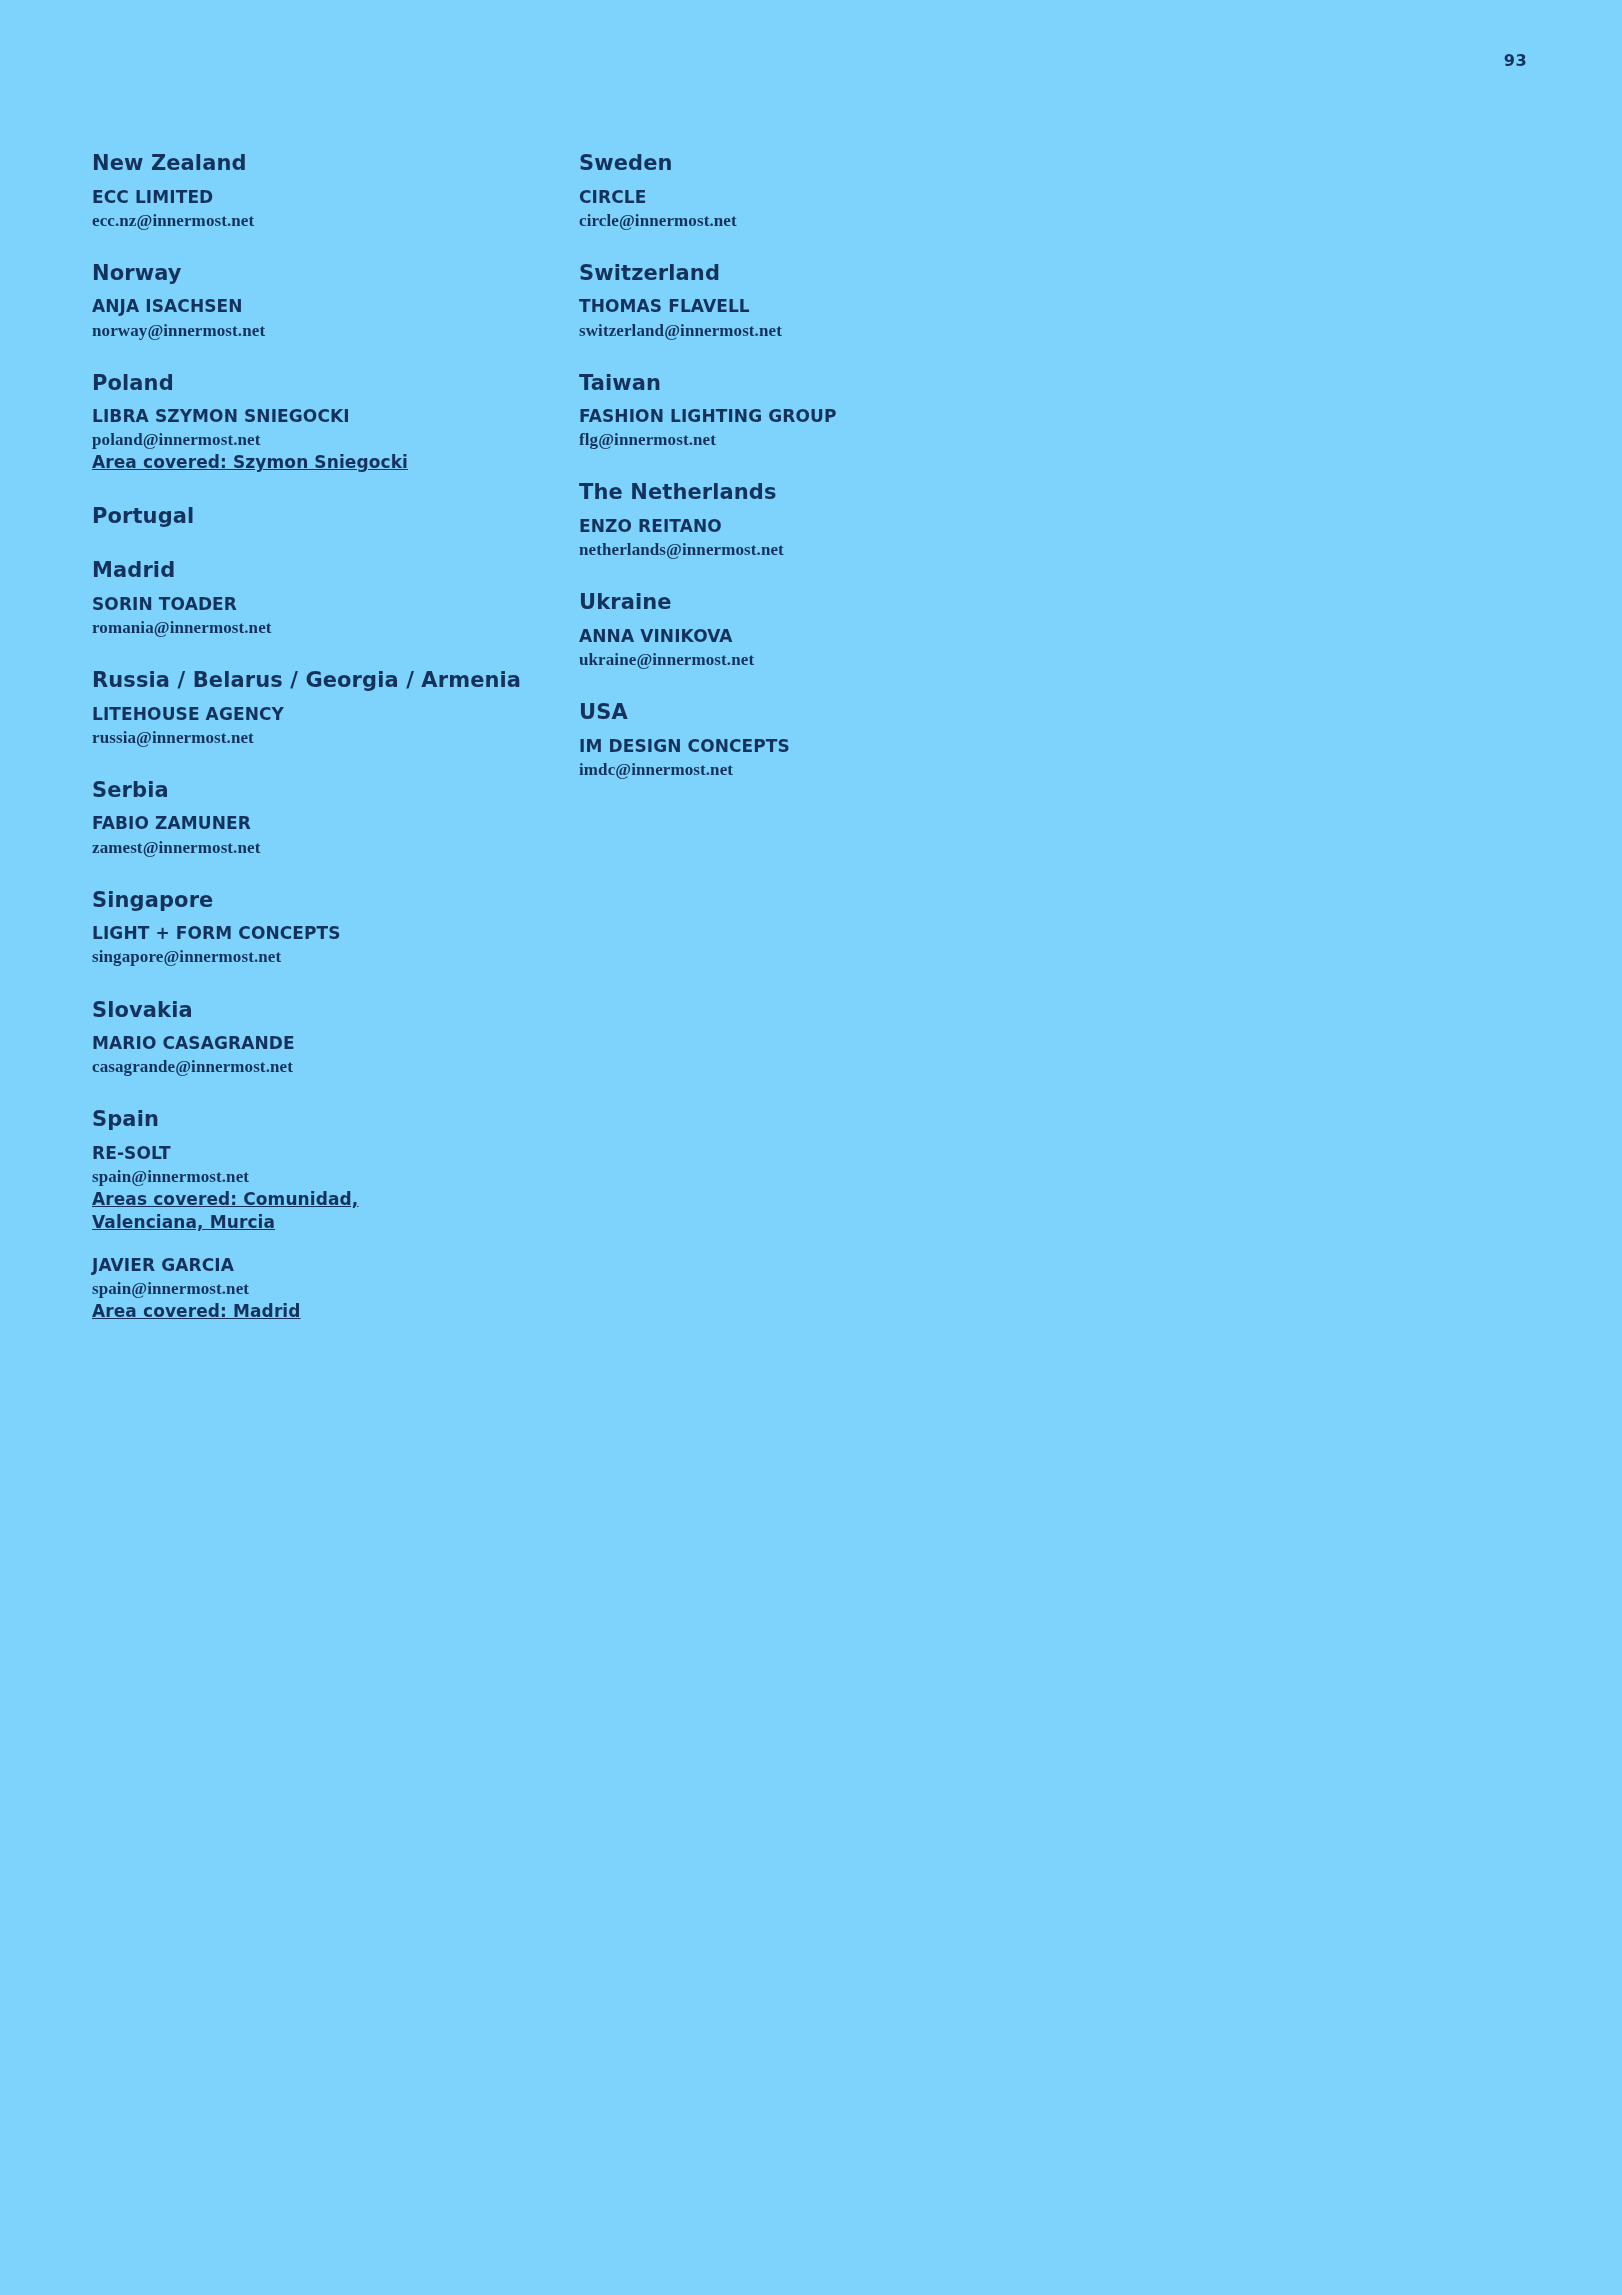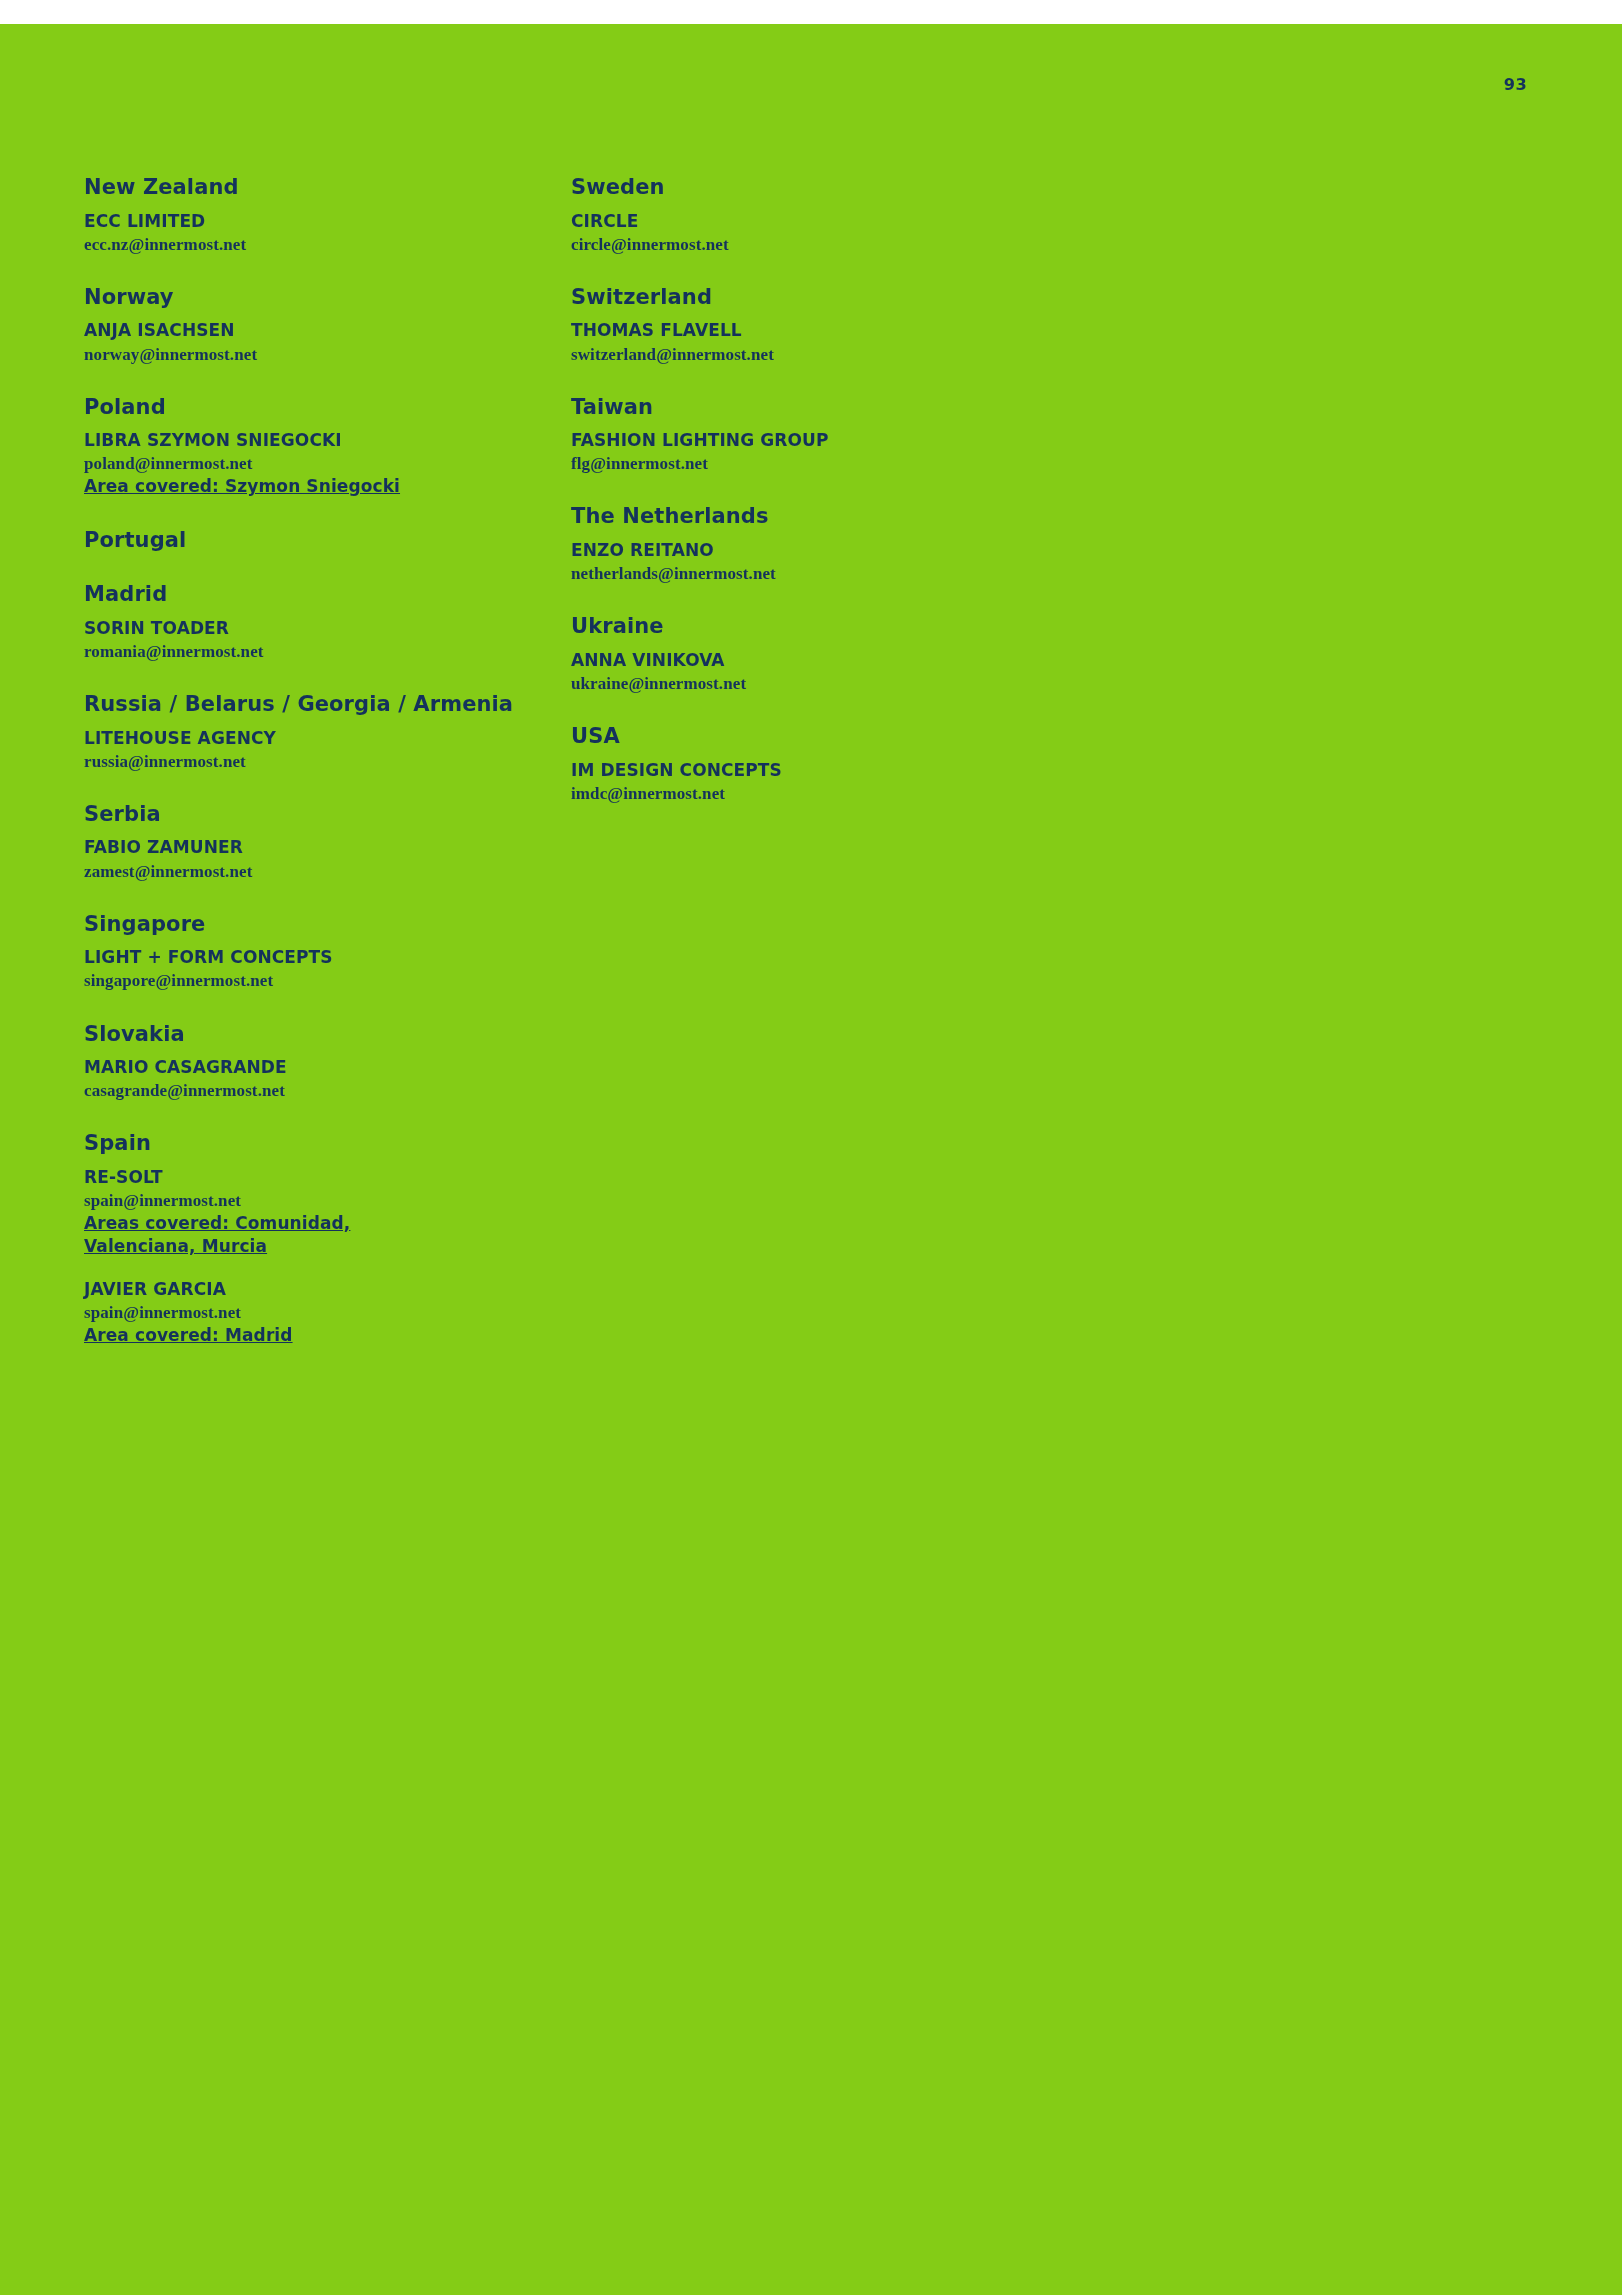--- a/index.html
+++ b/index.html
@@ -11,36 +11,35 @@
     width: 1623px;
     height: 2295px;
     font-family: "DejaVu Sans", sans-serif;
     color: #14325c;
     position: relative;
     overflow: hidden;
   }
   .page {
     position: absolute;
     inset: 0;
-    background: #84cc16;
-    margin-top: 24px;
+    background: #7dd3fc;
   }
   .page-number {
     position: absolute;
     top: 51px;
     right: 96px;
     font-size: 16.2px;
     font-weight: 700;
     letter-spacing: 0.3px;
     color: #14325c;
   }
   .columns {
     position: absolute;
     top: 151px;
-    left: 84px;
+    left: 92px;
     width: 1430px;
     display: flex;
     gap: 0px;
   }
   .column {
     width: 487px;
     flex: 0 0 487px;
   }
   .column.right {
     margin-left: 0px;

